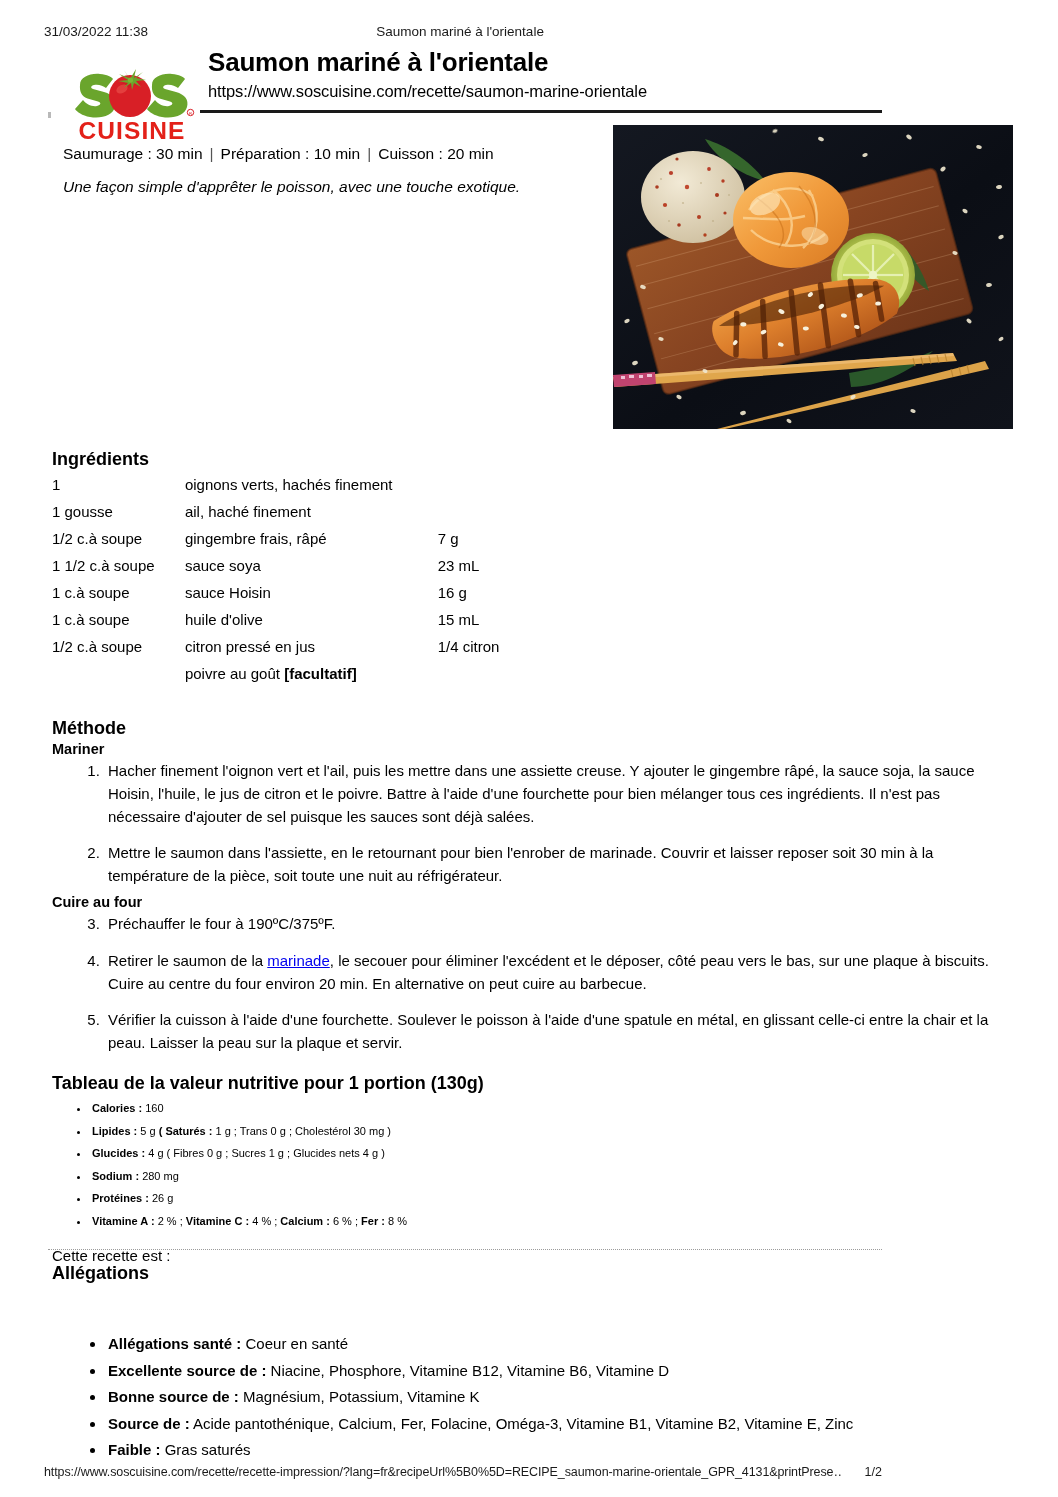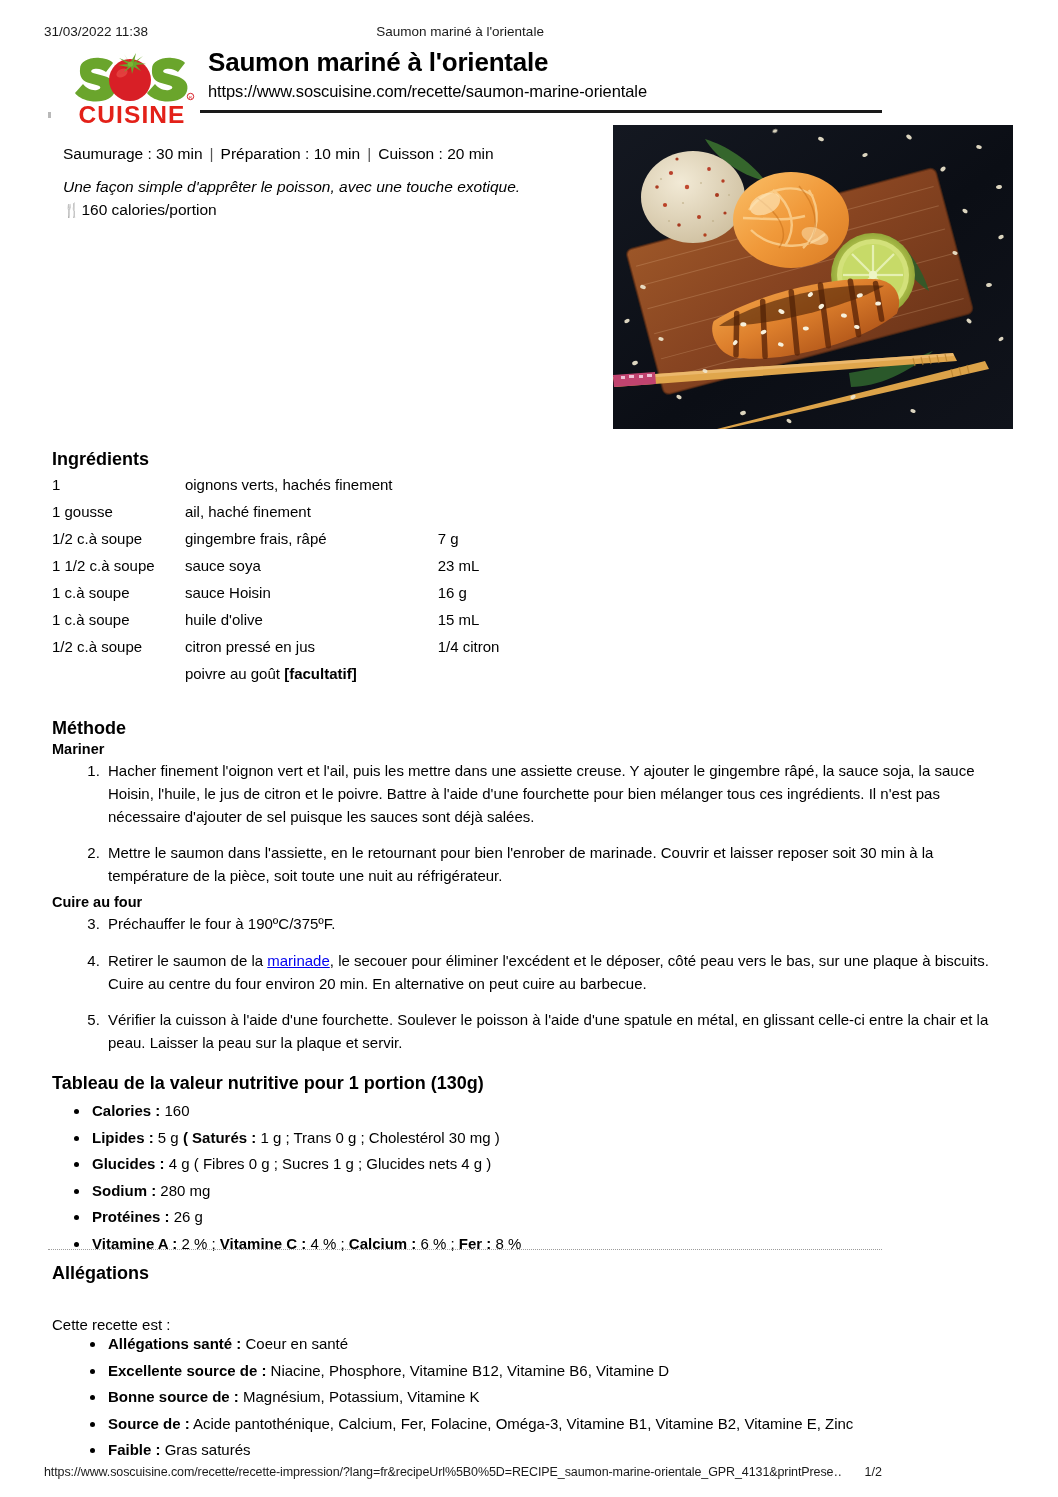--- a/index.html
+++ b/index.html
@@ -44,21 +44,21 @@
   }
   .print-foot .pf-page { white-space: nowrap; padding-left: 22px; }
 
   
   .page { position: absolute; top: 0; left: 0; width: 926px; height: 1497px; padding-left: 48px; }
 
   
   .brand-row { position: absolute; top: 48px; left: 48px; right: 44px; height: 78px; }
 
   .logo {
-    position: absolute; left: 26px; top: 3px;
+    position: absolute; left: 26px; top: 19px;
     width: 122px; height: 76px;
   }
   .logo svg { display: block; }
 
   .title-block { position: absolute; left: 160px; top: 0; }
   .recipe-title {
     font-size: 26px;
     font-weight: bold;
     letter-spacing: -0.2px;
     line-height: 1.12;
@@ -147,36 +147,36 @@
   }
   ol.steps li:last-child { margin-bottom: 0; }
   .u-link { text-decoration: underline; }
 
   
   .nutri-head { position: absolute; left: 52px; top: 1074px; }
   ul.nutri {
     position: absolute;
     left: 52px; top: 1103px;
     margin: 0; padding-left: 38px;
-    font-size: 15px;
+    font-size: 11px;
     list-style: disc;
   }
   ul.nutri li { line-height: 1.0; margin-bottom: 11.5px; padding-left: 2px; }
   ul.nutri li:last-child { margin-bottom: 0; }
   ul.nutri b { font-weight: bold; }
 
   .dot-rule {
     position: absolute;
     left: 48px; right: 44px; top: 1249px;
     border-top: 1.5px dotted #9b9b9b;
   }
 
   
   .alleg-head { position: absolute; left: 52px; top: 1264px; }
-  .alleg-intro { position: absolute; left: 52px; top: 1317px; font-size: 15px; line-height: 1.1; }
+  .alleg-intro { position: absolute; left: 52px; top: 1248px; font-size: 15px; line-height: 1.1; }
   ul.alleg {
     position: absolute;
     left: 52px; top: 1320px;
     margin: 16px; padding-left: 38px;
     font-size: 15px;
     list-style: disc;
   }
   ul.alleg li { line-height: 1.0; margin-bottom: 11.5px; padding-left: 2px; }
   ul.alleg li:last-child { margin-bottom: 0; }
   ul.alleg b { font-weight: bold; }
@@ -220,23 +220,20 @@
     </div>
   </div>
   <div class="head-rule"></div>
   <div class="stray-mark"></div>
 
   <div class="meta">
     <div class="meta-line">
       <span>Saumurage : 30 min</span><span class="meta-sep">|</span><span>Préparation : 10 min</span><span class="meta-sep">|</span><span>Cuisson : 20 min</span>
     </div>
     <div class="meta-desc">Une façon simple d'apprêter le poisson, avec une touche exotique.</div>
-    <div class="meta-cal">
-      <span class="cal-icon">🍴</span><span>160 calories/portion</span>
-    </div>
   </div>
 
   <div class="photo">
     <svg width="400" height="304" viewBox="0 0 400 304" xmlns="http://www.w3.org/2000/svg" aria-hidden="true">
       <defs>
         <linearGradient id="bgG" x1="0" y1="0" x2="1" y2="1">
           <stop offset="0%" stop-color="#141821"></stop>
           <stop offset="55%" stop-color="#0b0e15"></stop>
           <stop offset="100%" stop-color="#10131b"></stop>
         </linearGradient>

